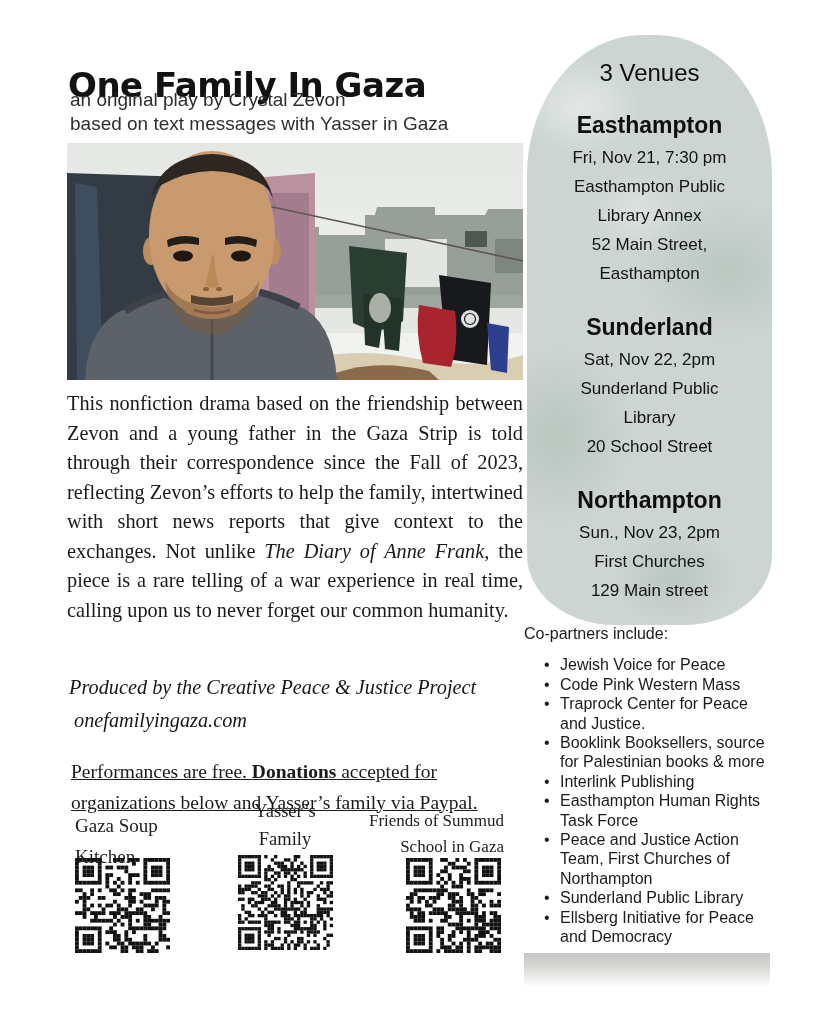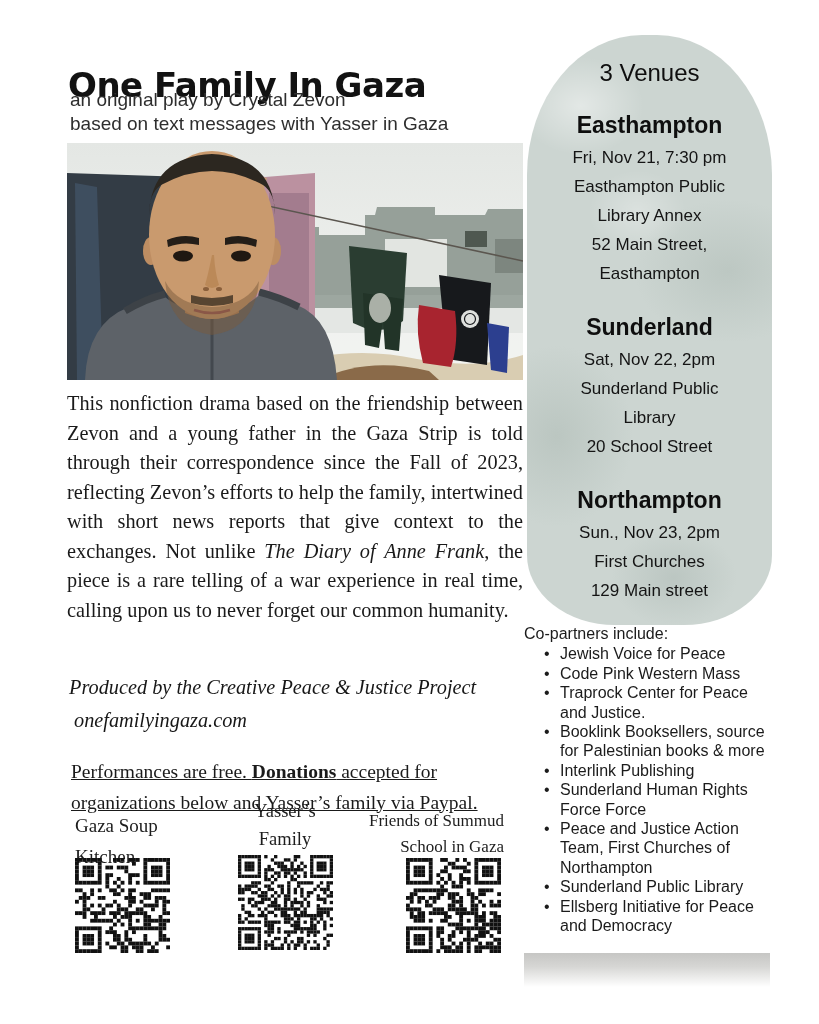--- a/index.html
+++ b/index.html
@@ -46,21 +46,21 @@
         radial-gradient(90px 70px at 60% 92%, rgba(140,156,150,0.26), rgba(140,156,150,0) 70%),
         radial-gradient(70px 60px at 45% 30%, rgba(255,255,255,0.30), rgba(255,255,255,0) 70%),
         #ccd5d1;
       text-align:center;box-sizing:border-box;padding-top:23px;}
   .venues-heading{font-size:24px;font-weight:400;line-height:30px;color:#0e0e0e;margin-bottom:22px;}
   .venue-name{font-size:23px;font-weight:700;line-height:30px;color:#0e0e0e;margin-bottom:3px;}
   .venue-line{font-size:17px;line-height:29px;color:#141414;}
   .venue{margin-bottom:24px;}
 
   .copartners{left:524px;top:624px;width:252px;font-size:16px;line-height:19.4px;color:#1b1b1b;}
-  .cop-heading{margin-bottom:1px;}
+  .cop-heading{margin-bottom:12px;}
   .copartners ul{margin:0;padding:0;list-style:none;}
   .cop-item{position:relative;padding-left:36px;width:212px;box-sizing:content-box;}
   .cop-item::before{content:"\2022";position:absolute;left:20px;top:0;}
 
   .shadow-bar{left:524px;top:953px;width:246px;height:34px;
       background:linear-gradient(to bottom,#c6c6c4 0%,#d6d6d4 40%,rgba(255,255,255,0) 100%);}
 </style>
 </head>
 <body>
 
@@ -1254,21 +1254,21 @@
 
   <div class="abs copartners">
     <div class="cop-heading">Co-partners include:</div>
     <ul>
 
     <li class="cop-item">Jewish Voice for Peace</li>
         <li class="cop-item">Code Pink Western Mass</li>
         <li class="cop-item">Traprock Center for Peace and Justice.</li>
         <li class="cop-item">Booklink Booksellers, source for Palestinian books &amp; more</li>
         <li class="cop-item">Interlink Publishing</li>
-        <li class="cop-item">Sunderland Human Rights Force Force</li>
+        <li class="cop-item">Easthampton Human Rights Task Force</li>
         <li class="cop-item">Peace and Justice Action Team, First Churches of Northampton</li>
         <li class="cop-item">Sunderland Public Library</li>
         <li class="cop-item">Ellsberg Initiative for Peace and Democracy</li>
       </ul>
   </div>
 
   <div class="abs shadow-bar"></div>
 
 </div>
 

